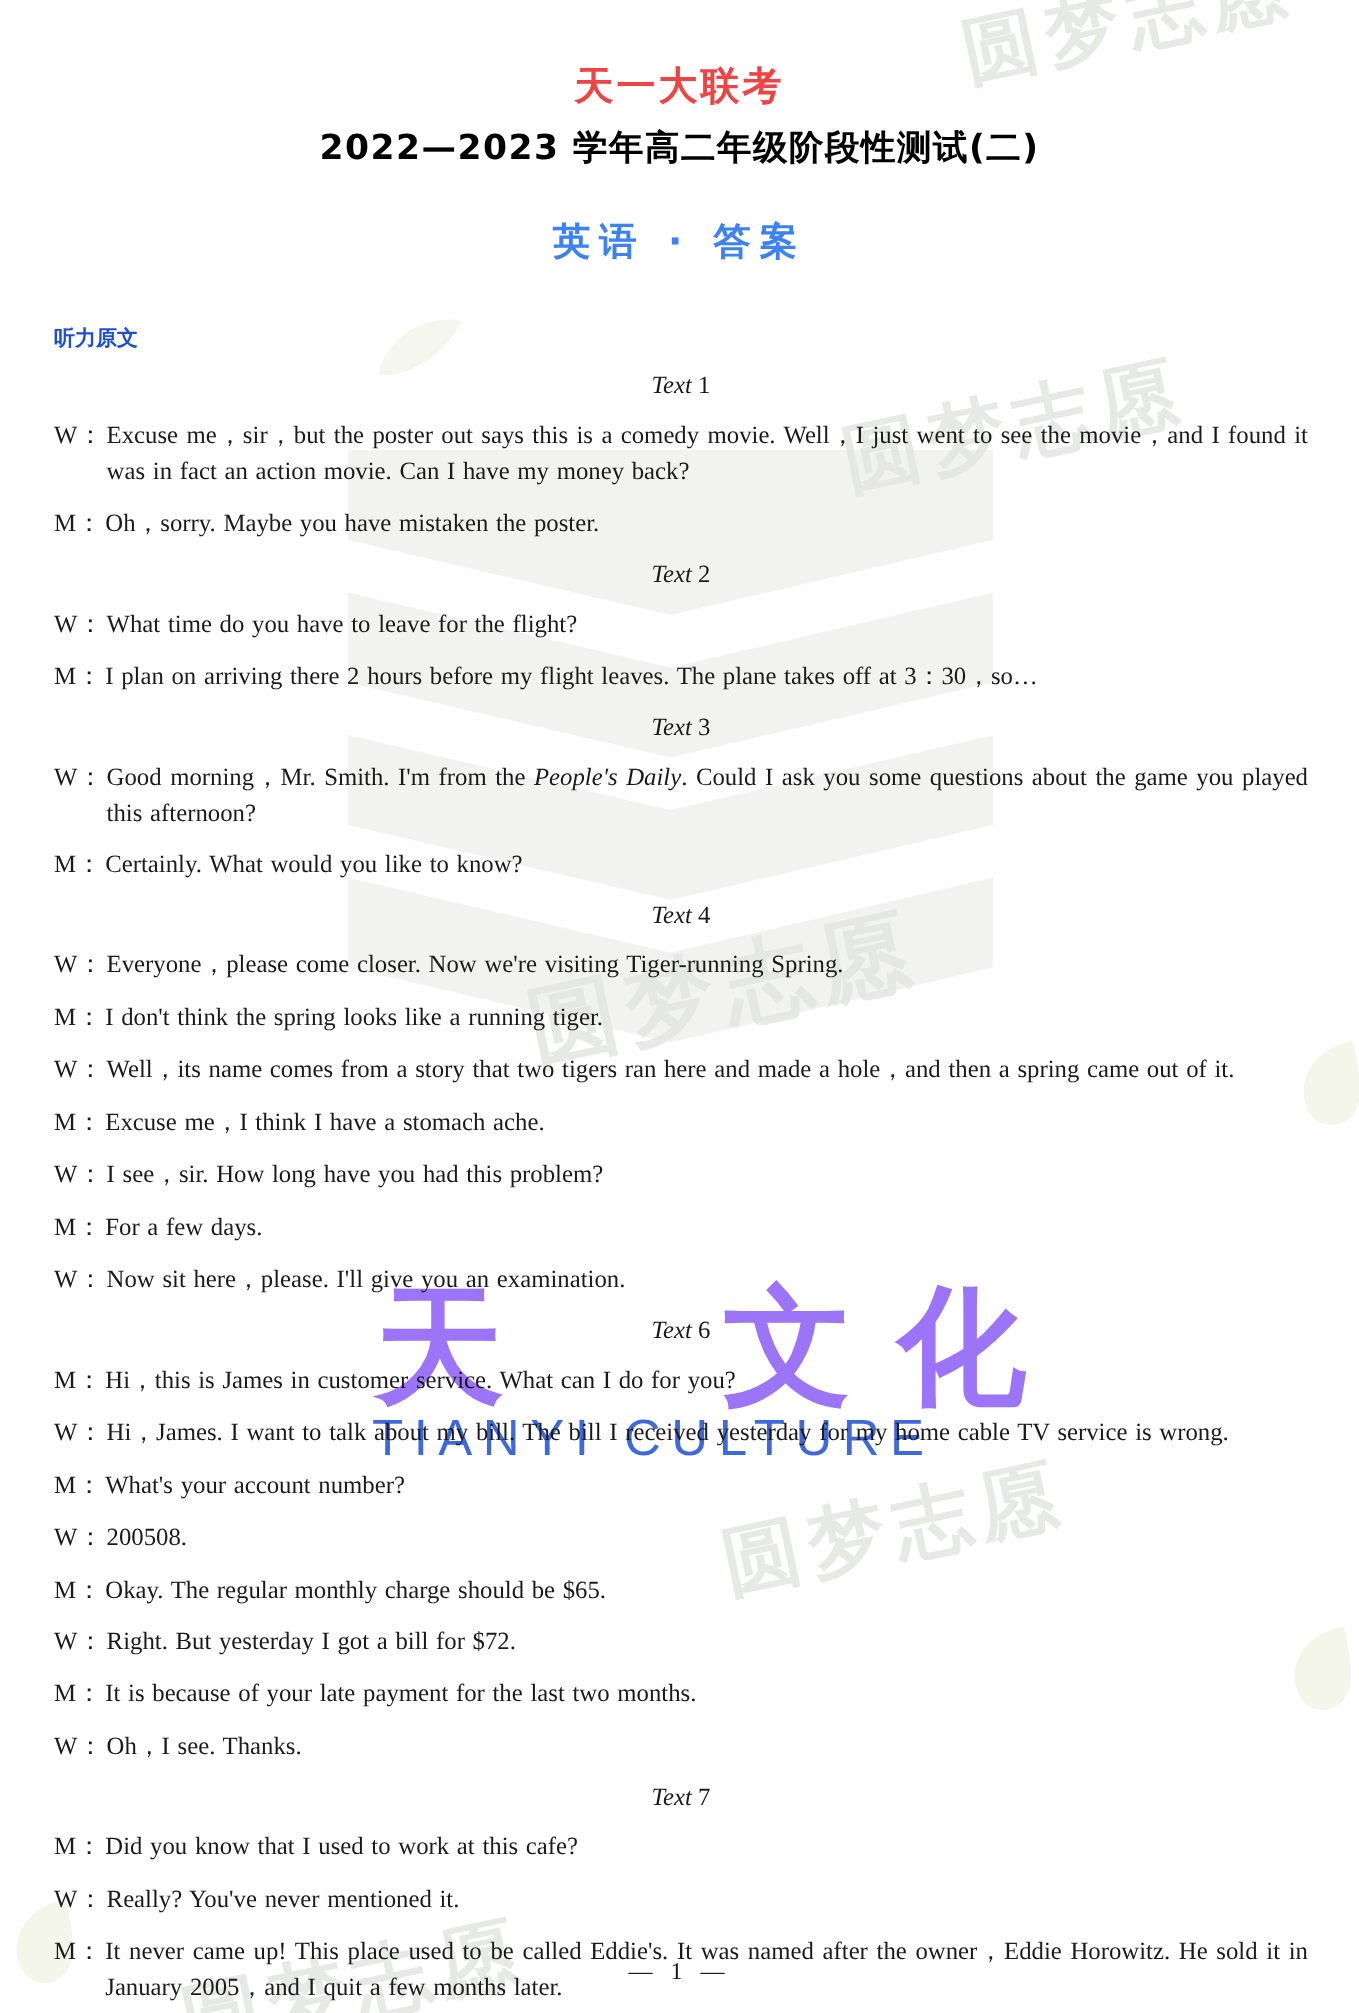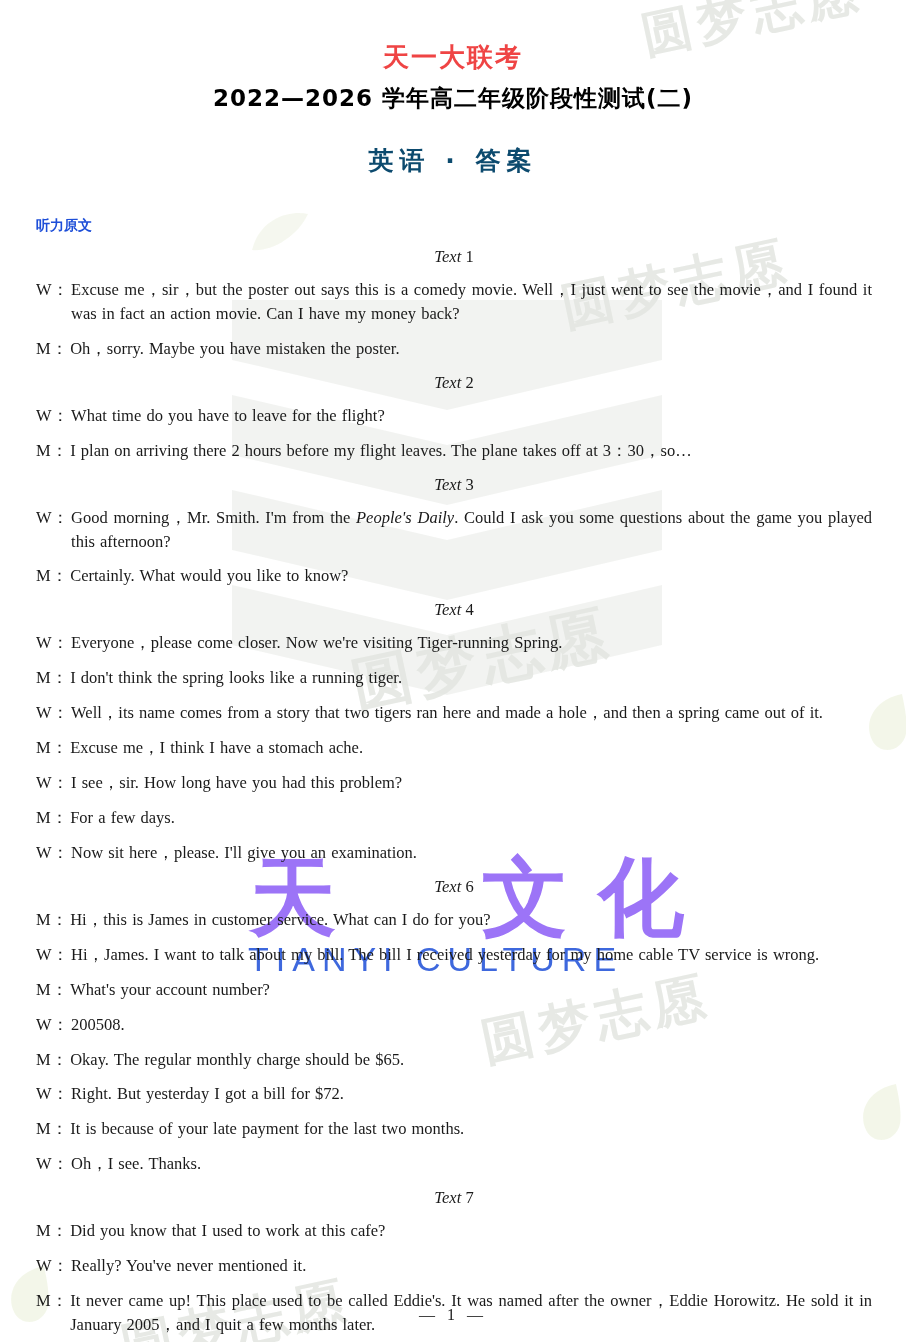--- a/index.html
+++ b/index.html
@@ -91,21 +91,21 @@
     margin: 8px 0 0 0;
     color: #000;
   }
   .doc-section-title {
     text-align: center;
     font-family: "DejaVu Sans", sans-serif;
     font-weight: bold;
     font-size: 25px;
     letter-spacing: 6px;
     margin: 30px 0 0 0;
-    color: #0c4a6e;
+    color: #3b82f6;
   }
   .section-label {
     font-family: "DejaVu Sans", sans-serif;
     font-weight: bold;
     font-size: 14px;
     margin: 40px 0 0 2px;
     color: #1d4ed8;
   }
 
   
@@ -182,21 +182,21 @@
       <path d="M40 4 C10 10 2 34 10 50 C18 66 40 62 44 44 C46 30 42 14 40 4 Z" fill="#eaf0d8"></path>
     </svg>
     <svg class="leaf" style="left:250px;top:210px;width:60px;height:44px;" viewBox="0 0 60 44">
       <path d="M2 40 C10 8 40 0 58 4 C48 26 22 42 2 40 Z" fill="#eef2e2"></path>
     </svg>
   </div>
 
   <div class="content">
 
     <div class="doc-title">天一大联考</div>
-    <div class="doc-subtitle">2022—2026 学年高二年级阶段性测试(二)</div>
+    <div class="doc-subtitle">2022—2023 学年高二年级阶段性测试(二)</div>
     <div class="doc-section-title">英语 · 答案</div>
 
     <div class="section-label">听力原文</div>
 
     <div id="scripts">
         <div class="text-marker"><span>Text </span><span class="num">1</span></div>
         <div class="line">
           <span class="spk">W：</span>
           <span class="utt">Excuse me，sir，but the poster out says this is a comedy movie. Well，I just went to see the movie，and I found it was in fact an action movie. Can I have my money back?</span>
         </div>

